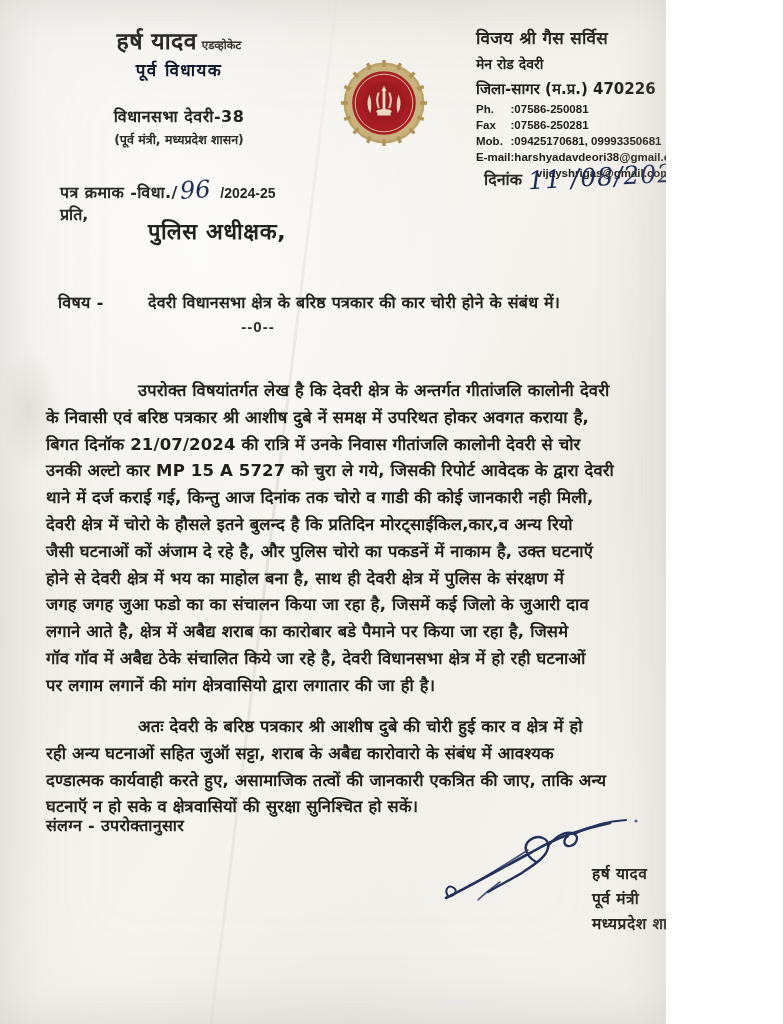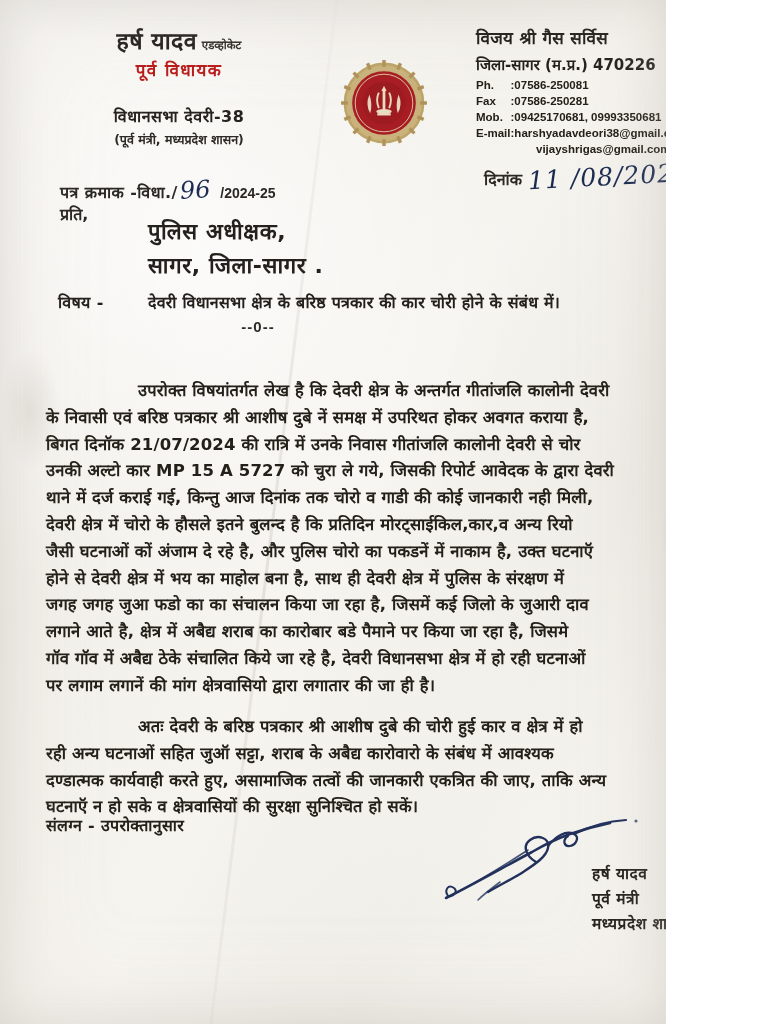--- a/index.html
+++ b/index.html
@@ -94,21 +94,21 @@
     font-size: 11.5px;
     font-weight: 700;
     margin-left: 5px;
     color: #35312c;
   }
   .lh-post {
     font-size: 17px;
     font-weight: 700;
     margin-top: 2px;
     letter-spacing: 1.4px;
-    color: #b91c1c;
+    color: #0f172a;
   }
   .lh-const {
     font-size: 16px;
     font-weight: 700;
     margin-top: 24px;
     letter-spacing: 0.5px;
     color: #26231f;
   }
   .lh-sub {
     font-size: 12.5px;
@@ -398,20 +398,21 @@
             <path d="M67 40 q5 12 -1 22 q-3 -11 1 -22 z" fill="#efe3cb" opacity="0.92"></path>
 
             <path id="arcTop" d="M22 50 a28 28 0 0 1 56 0" fill="none"></path>
             <path id="arcBot" d="M24 52 a26 26 0 0 0 52 0" fill="none"></path>
           </g>
         </svg>
       </div>
 
       <div class="lh-right">
         <div class="lh-firm">विजय श्री गैस सर्विस</div>
+        <div class="lh-addr1">मेन रोड देवरी</div>
         <div class="lh-addr2">जिला-सागर (म.प्र.) 470226</div>
         <table class="contact-table">
           <tbody>
             <tr>
               <td class="ct-label">Ph.</td>
               <td class="ct-sep">:</td>
               <td>07586-250081</td>
             </tr>
             <tr>
               <td class="ct-label">Fax</td>
@@ -442,21 +443,20 @@
     </div>
 
     <div class="date-row">
       <span class="date-label">दिनांक</span>
       <span class="date-hand">11 /08/2024</span>
     </div>
 
     <div class="to-label">प्रति,</div>
     <div class="recipient">
       <div>पुलिस अधीक्षक,</div>
-      <div>सागर, जिला-सागर .</div>
     </div>
 
     <div class="subject-row">
       <span class="subject-label">विषय -</span>
       <span class="subject-text">देवरी विधानसभा क्षेत्र के बरिष्ठ पत्रकार की कार चोरी होने के संबंध में।</span>
     </div>
     <div class="divider-mark">--0--</div>
 
     <div class="body-block p1">
       <div class="body-line indent">उपरोक्त विषयांतर्गत लेख है कि देवरी क्षेत्र के अन्तर्गत गीतांजलि कालोनी देवरी</div>

